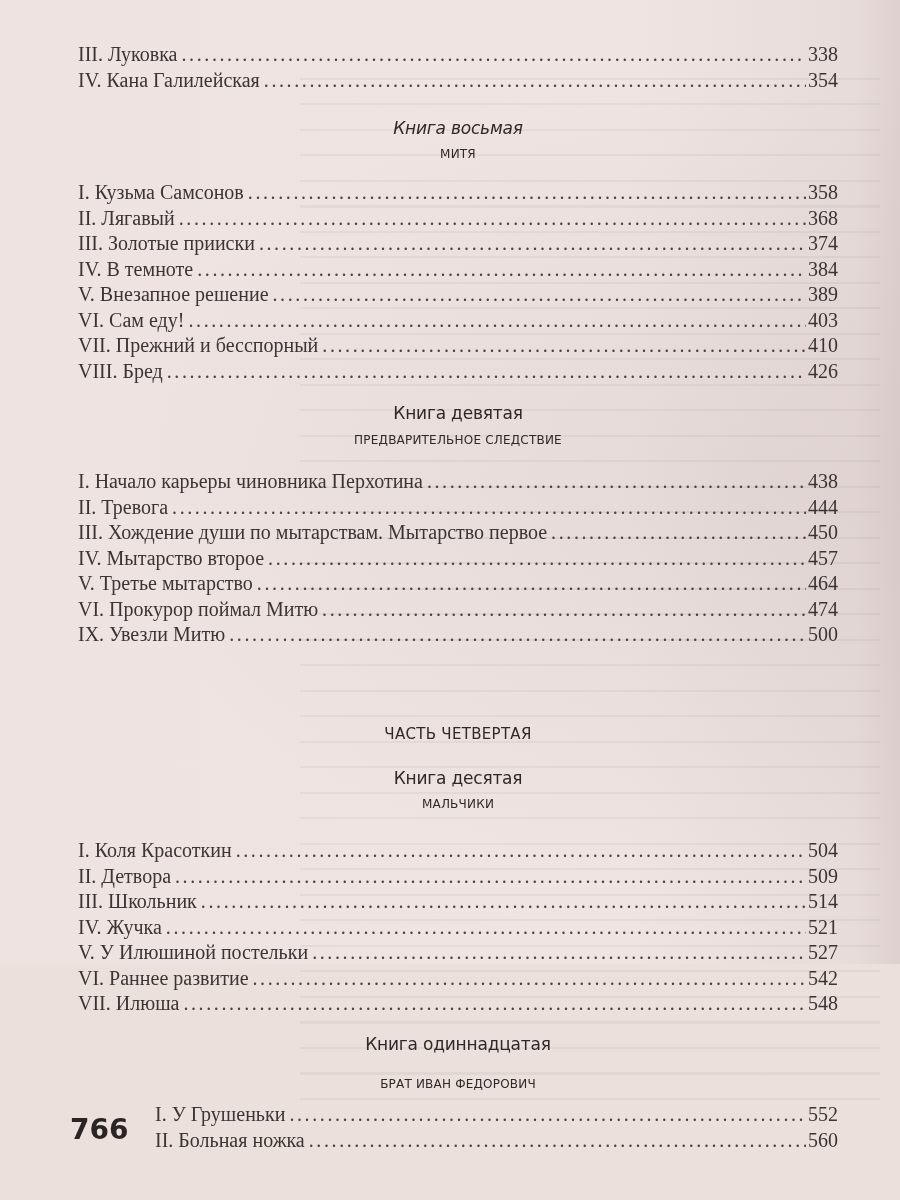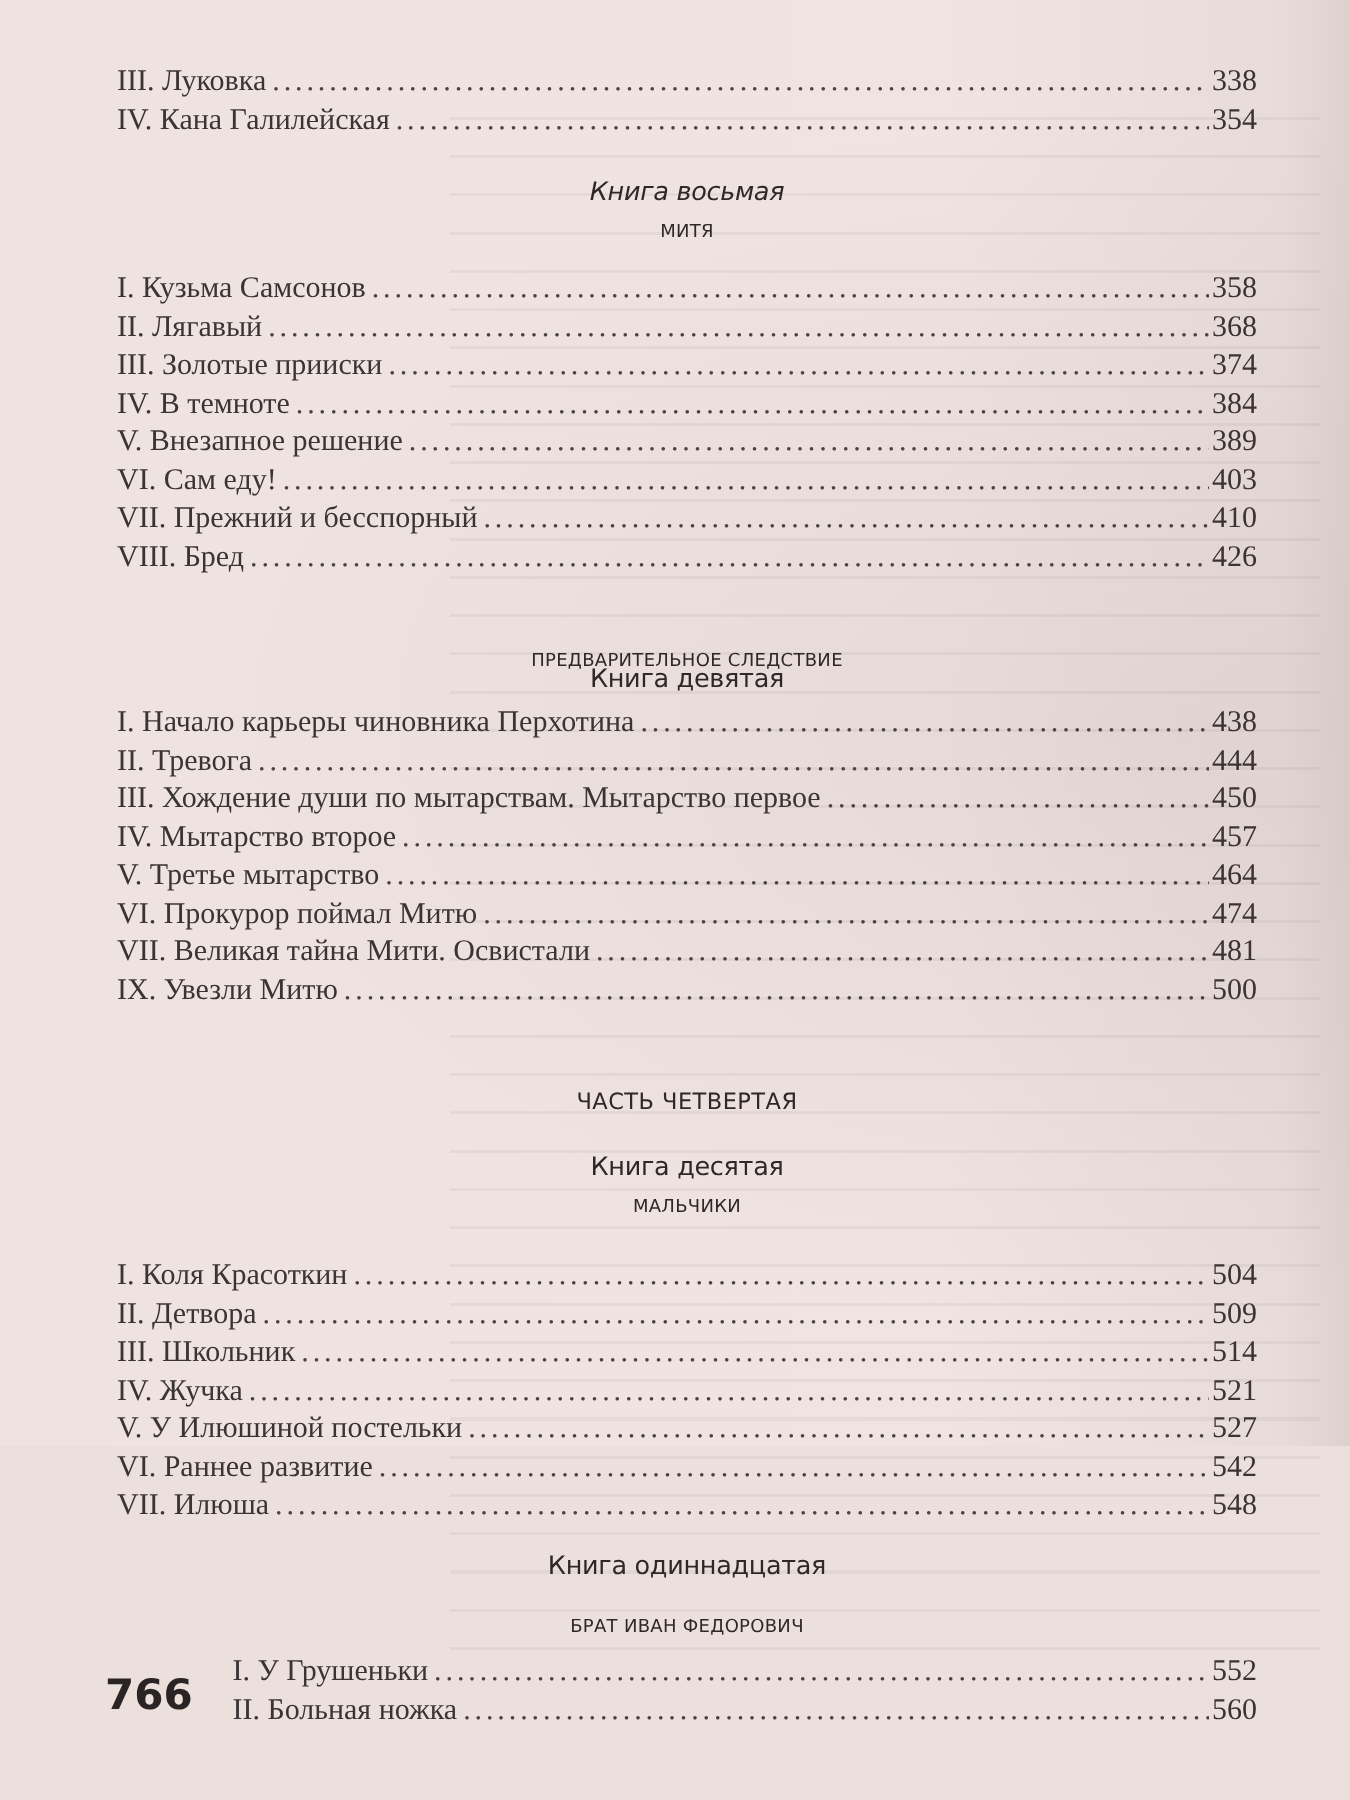--- a/index.html
+++ b/index.html
@@ -140,21 +140,21 @@
         <span class="dots"></span>
         <span class="page-num">410</span>
       </div>
     <div class="entry">
         <span class="title">VIII. Бред</span>
         <span class="dots"></span>
         <span class="page-num">426</span>
       </div>
   </div>
 
-  <div class="heading book-title" style="top:403px;margin-top:40px;">Книга девятая</div>
+  <div class="heading book-title" style="top:403px;">Книга девятая</div>
   <div class="heading book-subtitle" style="top:433px;">ПРЕДВАРИТЕЛЬНОЕ СЛЕДСТВИЕ</div>
   <div class="toc" style="top:469px;">
     <div class="entry">
         <span class="title">I. Начало карьеры чиновника Перхотина</span>
         <span class="dots"></span>
         <span class="page-num">438</span>
       </div>
     <div class="entry">
         <span class="title">II. Тревога</span>
         <span class="dots"></span>
@@ -172,25 +172,20 @@
       </div>
     <div class="entry">
         <span class="title">V. Третье мытарство</span>
         <span class="dots"></span>
         <span class="page-num">464</span>
       </div>
     <div class="entry">
         <span class="title">VI. Прокурор поймал Митю</span>
         <span class="dots"></span>
         <span class="page-num">474</span>
-      </div>
-    <div class="entry">
-        <span class="title">VII. Великая тайна Мити. Освистали</span>
-        <span class="dots"></span>
-        <span class="page-num">481</span>
       </div>
     <div class="entry">
         <span class="title">IX. Увезли Митю</span>
         <span class="dots"></span>
         <span class="page-num">500</span>
       </div>
   </div>
 
   <div class="heading part-title" style="top:725px;">ЧАСТЬ ЧЕТВЕРТАЯ</div>
   <div class="heading book-title" style="top:768px;">Книга десятая</div>

